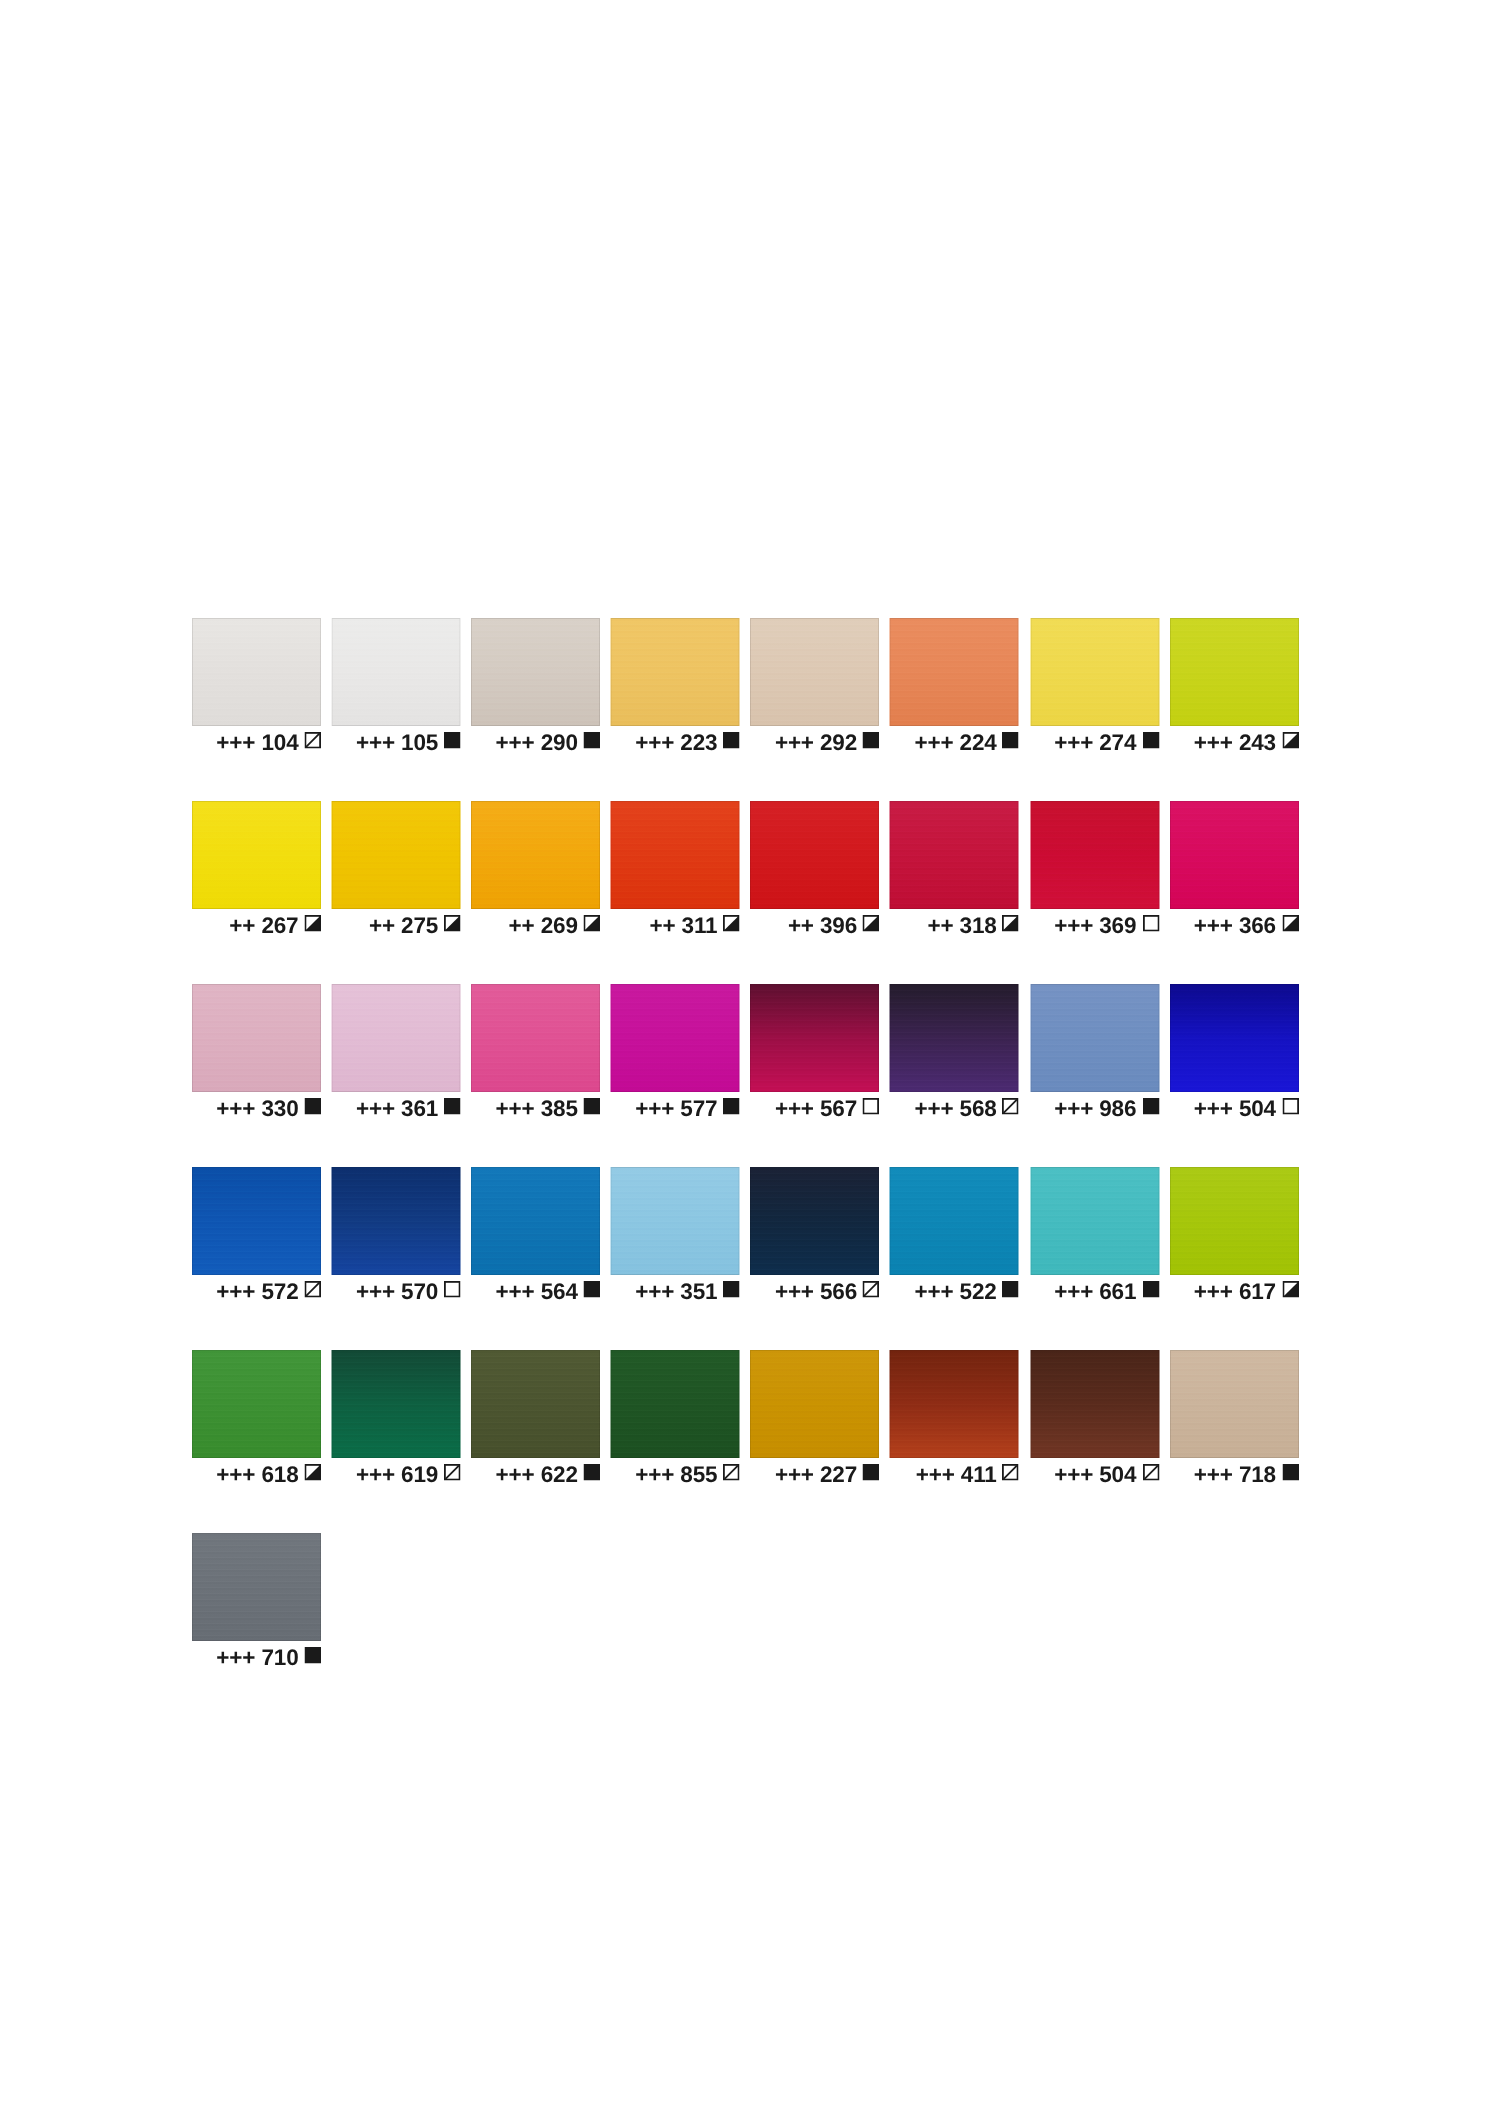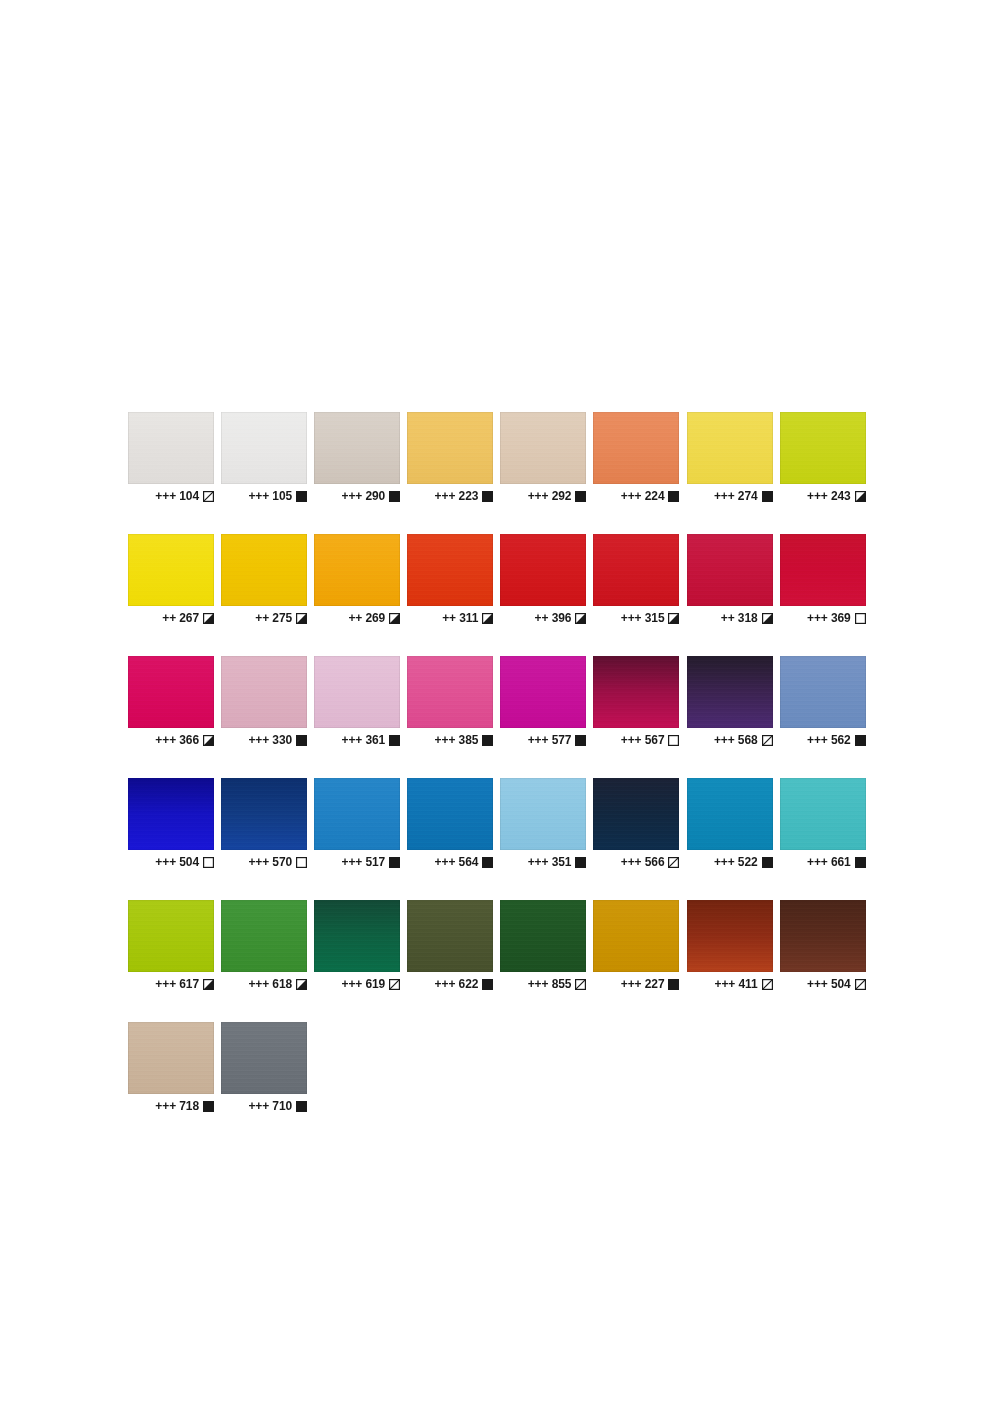--- a/index.html
+++ b/index.html
@@ -72,24 +72,23 @@
     inset: 0;
     box-shadow: inset 0 0 0 0.6px rgba(0,0,0,0.10);
     pointer-events: none;
     z-index: 2;
   }
 
   .swatch-label {
     margin-top: 4px;
     height: 16px;
     display: flex;
-    align-items: center;
     justify-content: flex-end;
     gap: 4px;
-    font-size: 12px;
+    font-size: 15px;
     font-weight: bold;
     color: #1a1a1a;
     letter-spacing: -0.1px;
     white-space: nowrap;
   }
 
   .lf-text { line-height: 1; }
 
   .opacity-icon {
     display: inline-block;
@@ -256,33 +255,20 @@
           <span class="opacity-icon">
             <svg width="11" height="11" viewBox="0 0 11 11">
               <rect x="0.6" y="0.6" width="9.8" height="9.8" fill="#ffffff"></rect>
               <polygon points="0.6,10.4 10.4,10.4 10.4,0.6" fill="#1a1a1a"></polygon>
               <rect x="0.6" y="0.6" width="9.8" height="9.8" fill="none" stroke="#1a1a1a" stroke-width="1.2"></rect>
             </svg>
           </span>
         </div>
       </div>
       <div class="swatch-cell">
-        <div class="swatch-chip" style="background: linear-gradient(rgb(211, 32, 41) 0%, rgb(207, 24, 34) 50%, rgb(201, 18, 28) 100%);"></div>
-        <div class="swatch-label">
-          <span class="lf-text">+++ 315</span>
-          <span class="opacity-icon">
-            <svg width="11" height="11" viewBox="0 0 11 11">
-              <rect x="0.6" y="0.6" width="9.8" height="9.8" fill="#ffffff"></rect>
-              <polygon points="0.6,10.4 10.4,10.4 10.4,0.6" fill="#1a1a1a"></polygon>
-              <rect x="0.6" y="0.6" width="9.8" height="9.8" fill="none" stroke="#1a1a1a" stroke-width="1.2"></rect>
-            </svg>
-          </span>
-        </div>
-      </div>
-      <div class="swatch-cell">
         <div class="swatch-chip" style="background: linear-gradient(rgb(200, 28, 69) 0%, rgb(197, 20, 60) 50%, rgb(191, 14, 53) 100%);"></div>
         <div class="swatch-label">
           <span class="lf-text">++ 318</span>
           <span class="opacity-icon">
             <svg width="11" height="11" viewBox="0 0 11 11">
               <rect x="0.6" y="0.6" width="9.8" height="9.8" fill="#ffffff"></rect>
               <polygon points="0.6,10.4 10.4,10.4 10.4,0.6" fill="#1a1a1a"></polygon>
               <rect x="0.6" y="0.6" width="9.8" height="9.8" fill="none" stroke="#1a1a1a" stroke-width="1.2"></rect>
             </svg>
           </span>
@@ -378,59 +364,61 @@
               <rect x="0.6" y="0.6" width="9.8" height="9.8" fill="#ffffff"></rect>
               <rect x="0.6" y="0.6" width="9.8" height="9.8" fill="none" stroke="#1a1a1a" stroke-width="1.2"></rect>
               <line x1="1.1" y1="9.9" x2="9.9" y2="1.1" stroke="#1a1a1a" stroke-width="1.2"></line>
             </svg>
           </span>
         </div>
       </div>
       <div class="swatch-cell">
         <div class="swatch-chip" style="background: linear-gradient(rgb(118, 147, 196) 0%, rgb(111, 143, 193) 50%, rgb(106, 139, 190) 100%);"></div>
         <div class="swatch-label">
-          <span class="lf-text">+++ 562</span>
+          <span class="lf-text">+++ 986</span>
           <span class="opacity-icon">
             <svg width="11" height="11" viewBox="0 0 11 11">
               <rect x="0" y="0" width="11" height="11" fill="#1a1a1a"></rect>
             </svg>
           </span>
         </div>
       </div>
       <div class="swatch-cell">
         <div class="swatch-chip" style="background: linear-gradient(rgb(13, 10, 142) 0%, rgb(21, 18, 194) 50%, rgb(26, 22, 214) 100%);"></div>
         <div class="swatch-label">
           <span class="lf-text">+++ 504</span>
           <span class="opacity-icon">
             <svg width="11" height="11" viewBox="0 0 11 11">
               <rect x="0.6" y="0.6" width="9.8" height="9.8" fill="#ffffff"></rect>
               <rect x="0.6" y="0.6" width="9.8" height="9.8" fill="none" stroke="#1a1a1a" stroke-width="1.2"></rect>
             </svg>
           </span>
         </div>
       </div>
       <div class="swatch-cell">
+        <div class="swatch-chip" style="background: linear-gradient(rgb(11, 79, 168) 0%, rgb(15, 86, 179) 50%, rgb(18, 92, 187) 100%);"></div>
+        <div class="swatch-label">
+          <span class="lf-text">+++ 572</span>
+          <span class="opacity-icon">
+            <svg width="11" height="11" viewBox="0 0 11 11">
+              <rect x="0.6" y="0.6" width="9.8" height="9.8" fill="#ffffff"></rect>
+              <rect x="0.6" y="0.6" width="9.8" height="9.8" fill="none" stroke="#1a1a1a" stroke-width="1.2"></rect>
+              <line x1="1.1" y1="9.9" x2="9.9" y2="1.1" stroke="#1a1a1a" stroke-width="1.2"></line>
+            </svg>
+          </span>
+        </div>
+      </div>
+      <div class="swatch-cell">
         <div class="swatch-chip" style="background: linear-gradient(rgb(13, 47, 110) 0%, rgb(18, 59, 131) 50%, rgb(21, 68, 160) 100%);"></div>
         <div class="swatch-label">
           <span class="lf-text">+++ 570</span>
           <span class="opacity-icon">
             <svg width="11" height="11" viewBox="0 0 11 11">
               <rect x="0.6" y="0.6" width="9.8" height="9.8" fill="#ffffff"></rect>
               <rect x="0.6" y="0.6" width="9.8" height="9.8" fill="none" stroke="#1a1a1a" stroke-width="1.2"></rect>
-            </svg>
-          </span>
-        </div>
-      </div>
-      <div class="swatch-cell">
-        <div class="swatch-chip" style="background: linear-gradient(rgb(38, 134, 200) 0%, rgb(32, 129, 196) 50%, rgb(27, 124, 191) 100%);"></div>
-        <div class="swatch-label">
-          <span class="lf-text">+++ 517</span>
-          <span class="opacity-icon">
-            <svg width="11" height="11" viewBox="0 0 11 11">
-              <rect x="0" y="0" width="11" height="11" fill="#1a1a1a"></rect>
             </svg>
           </span>
         </div>
       </div>
       <div class="swatch-cell">
         <div class="swatch-chip" style="background: linear-gradient(rgb(19, 120, 186) 0%, rgb(15, 116, 180) 50%, rgb(11, 111, 174) 100%);"></div>
         <div class="swatch-label">
           <span class="lf-text">+++ 564</span>
           <span class="opacity-icon">
             <svg width="11" height="11" viewBox="0 0 11 11">

